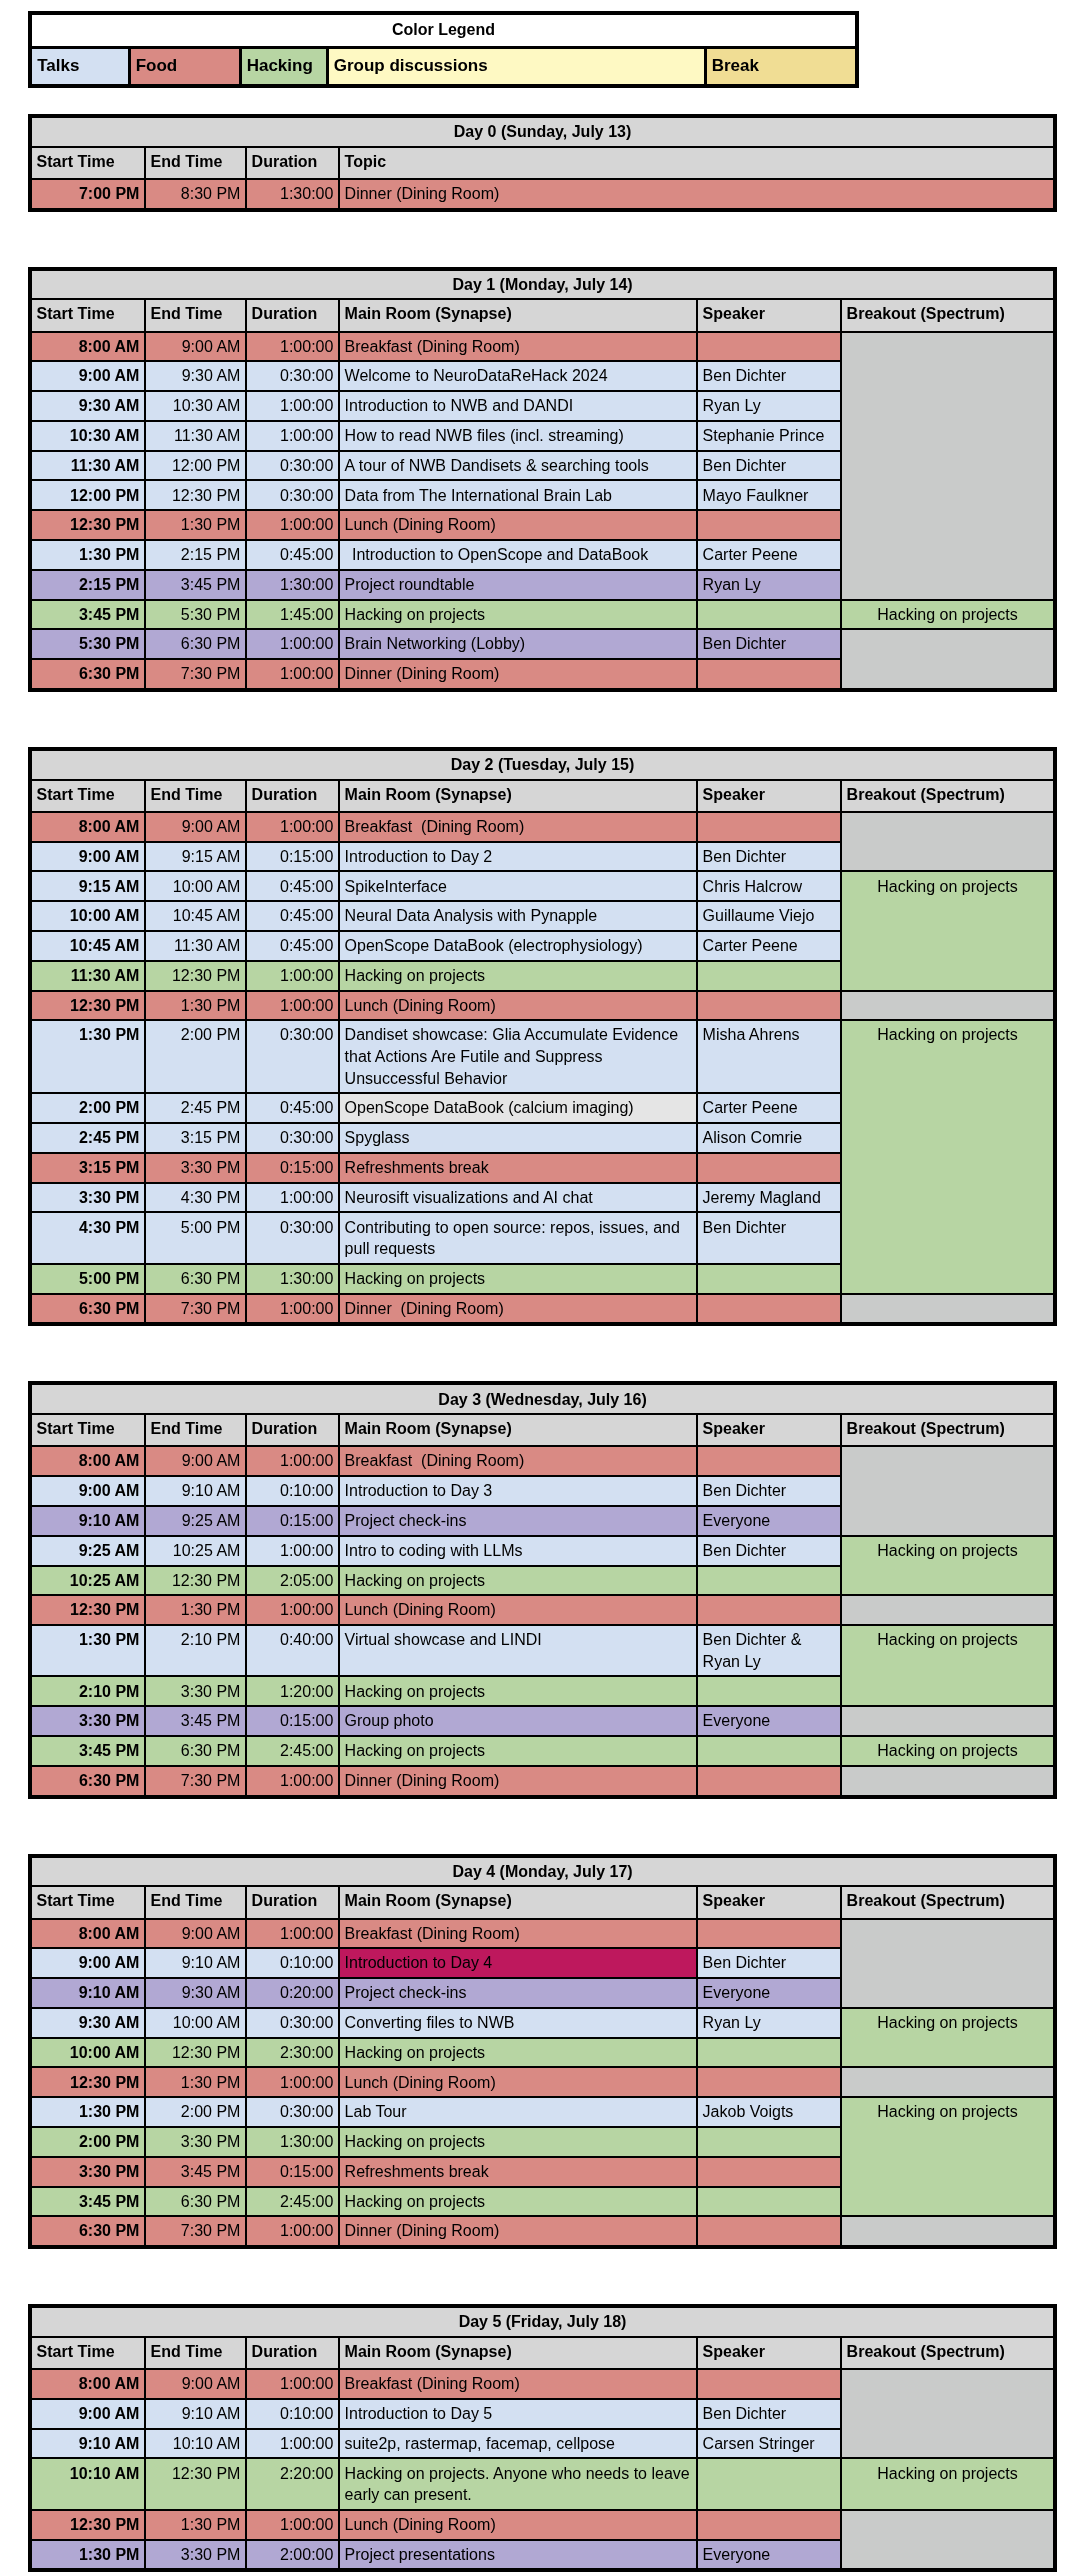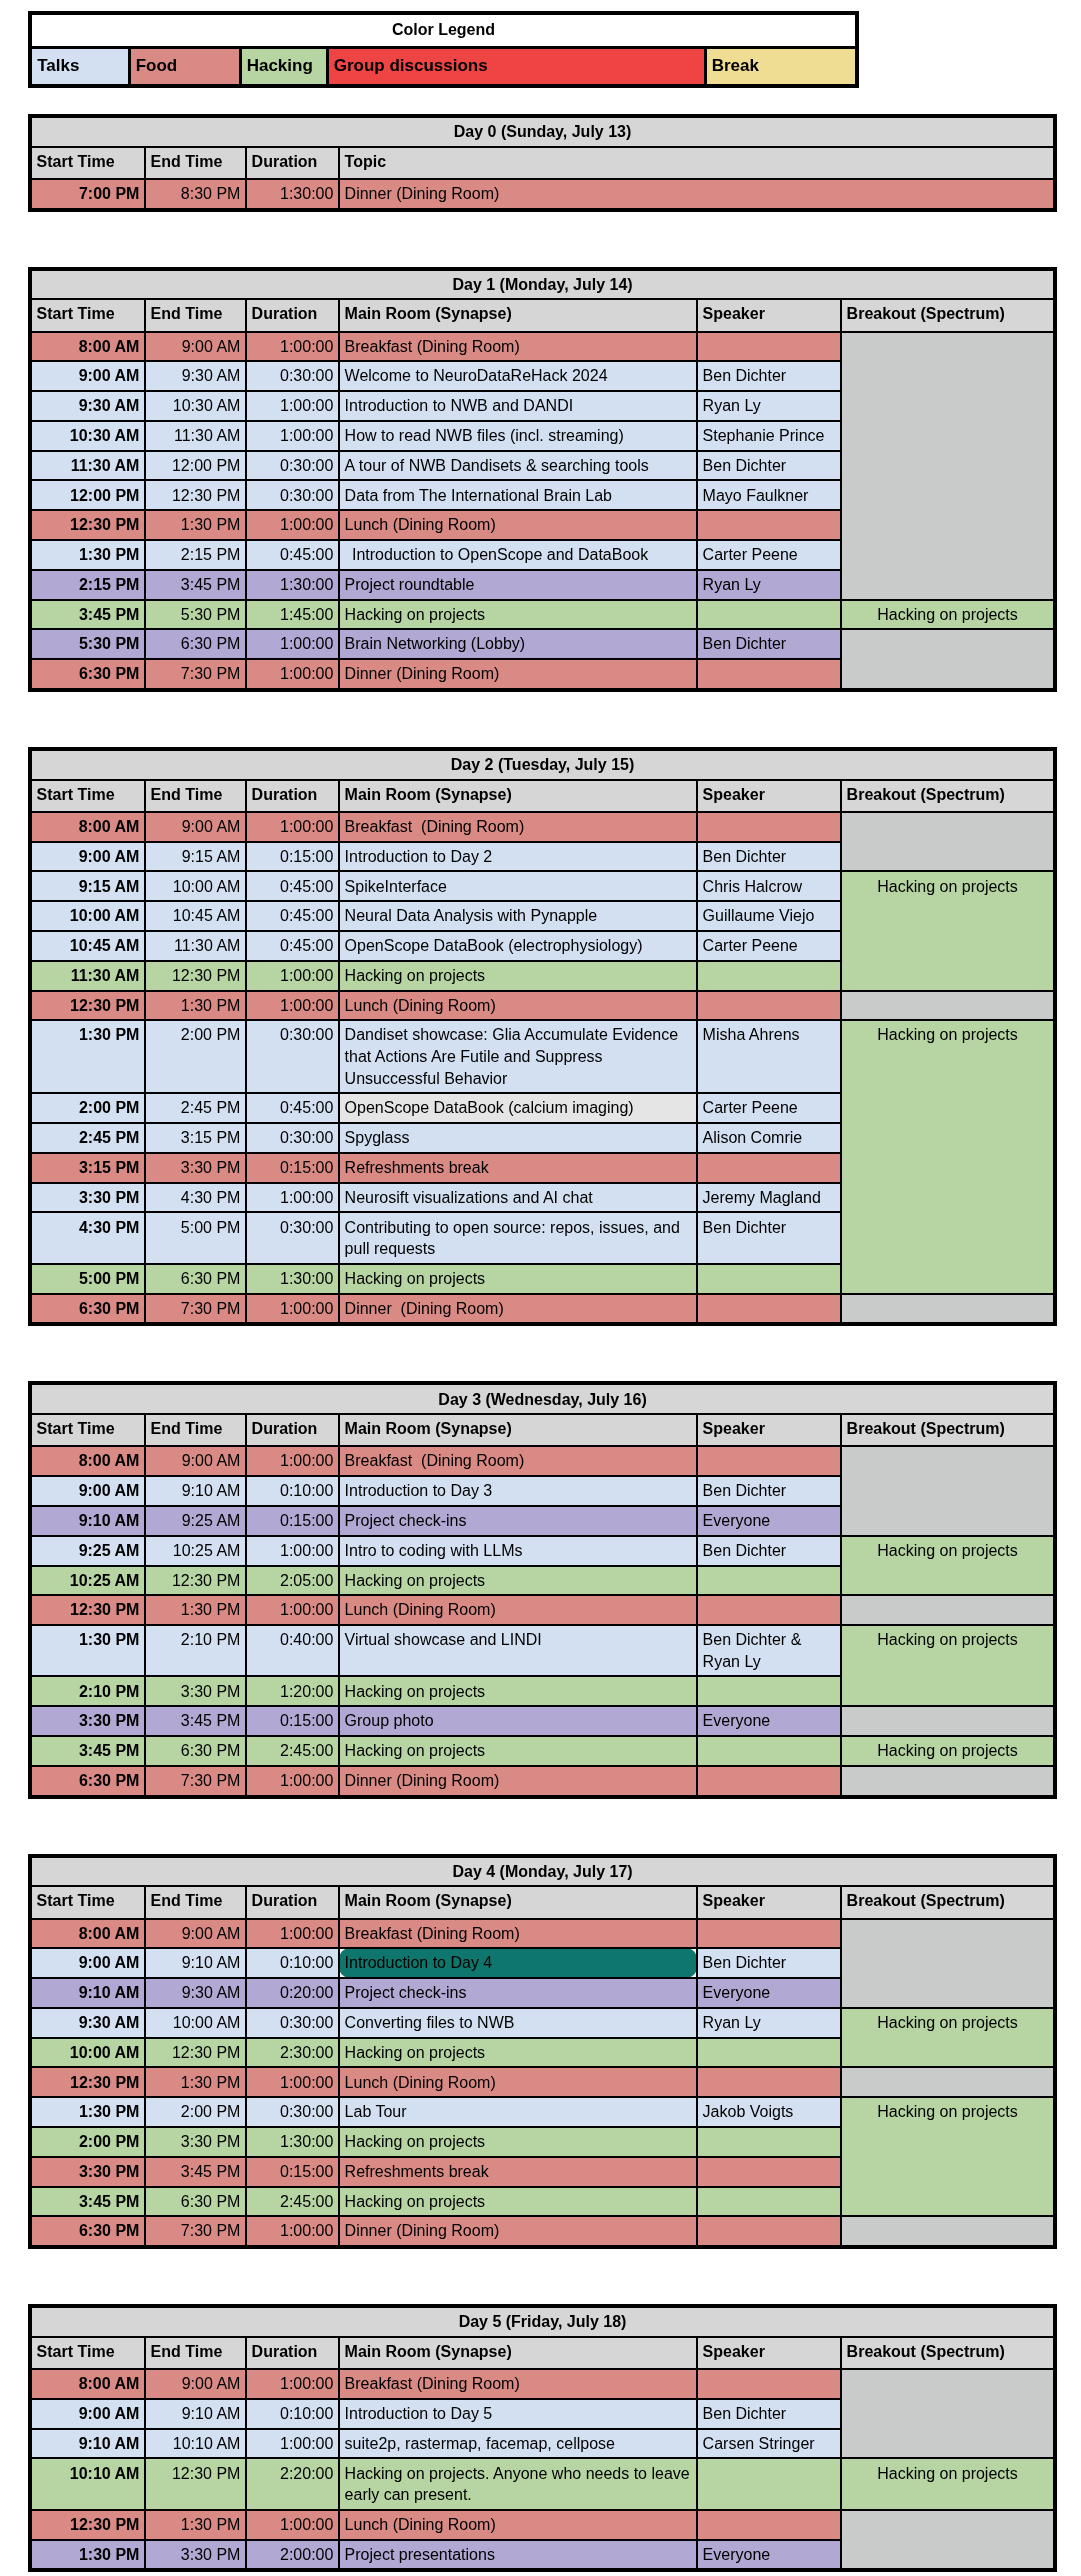--- a/index.html
+++ b/index.html
@@ -41,21 +41,21 @@
         <col style="width:152px">
     </colgroup>
     <tbody>
       <tr>
         <td class="legend-title" colspan="5">Color Legend</td>
       </tr>
       <tr id="legend-row">
           <td class="legend-swatch" style="background: rgb(211, 224, 242);">Talks</td>
           <td class="legend-swatch" style="background: rgb(217, 138, 132);">Food</td>
           <td class="legend-swatch" style="background: rgb(183, 213, 163);">Hacking</td>
-          <td class="legend-swatch" style="background: #ef4444;">Group discussions</td>
+          <td class="legend-swatch" style="background: #fef9c3;">Group discussions</td>
           <td class="legend-swatch" style="background: rgb(240, 221, 148);">Break</td>
         </tr>
     </tbody>
   </table>
 
   <div id="days">
       <table class="day-table">
         <colgroup>
           <col style="width: 115px;">
           <col style="width: 101px;">
@@ -456,21 +456,21 @@
             <td class="c-end" style="background: rgb(217, 138, 132);">9:00 AM</td>
             <td class="c-dur vthick" style="background: rgb(217, 138, 132);">1:00:00</td>
             <td class="c-main" style="background: rgb(217, 138, 132);">Breakfast (Dining Room)</td>
             <td class="c-speaker" style="background: rgb(217, 138, 132);"></td>
             <td class="c-breakout" rowspan="3" style="background: rgb(201, 203, 202);"></td>
           </tr>
           <tr class="data-row">
             <td class="c-start" style="background: rgb(211, 224, 242);">9:00 AM</td>
             <td class="c-end" style="background: rgb(211, 224, 242);">9:10 AM</td>
             <td class="c-dur vthick" style="background: rgb(211, 224, 242);">0:10:00</td>
-            <td class="c-main" style="background: #0f766e; border-radius: 11px;">Introduction to Day 4</td>
+            <td class="c-main" style="background: #be185d;">Introduction to Day 4</td>
             <td class="c-speaker" style="background: rgb(211, 224, 242);">Ben Dichter</td>
           </tr>
           <tr class="data-row">
             <td class="c-start" style="background: rgb(177, 168, 211);">9:10 AM</td>
             <td class="c-end" style="background: rgb(177, 168, 211);">9:30 AM</td>
             <td class="c-dur vthick" style="background: rgb(177, 168, 211);">0:20:00</td>
             <td class="c-main" style="background: rgb(177, 168, 211);">Project check-ins</td>
             <td class="c-speaker" style="background: rgb(177, 168, 211);">Everyone</td>
           </tr>
           <tr class="data-row">

